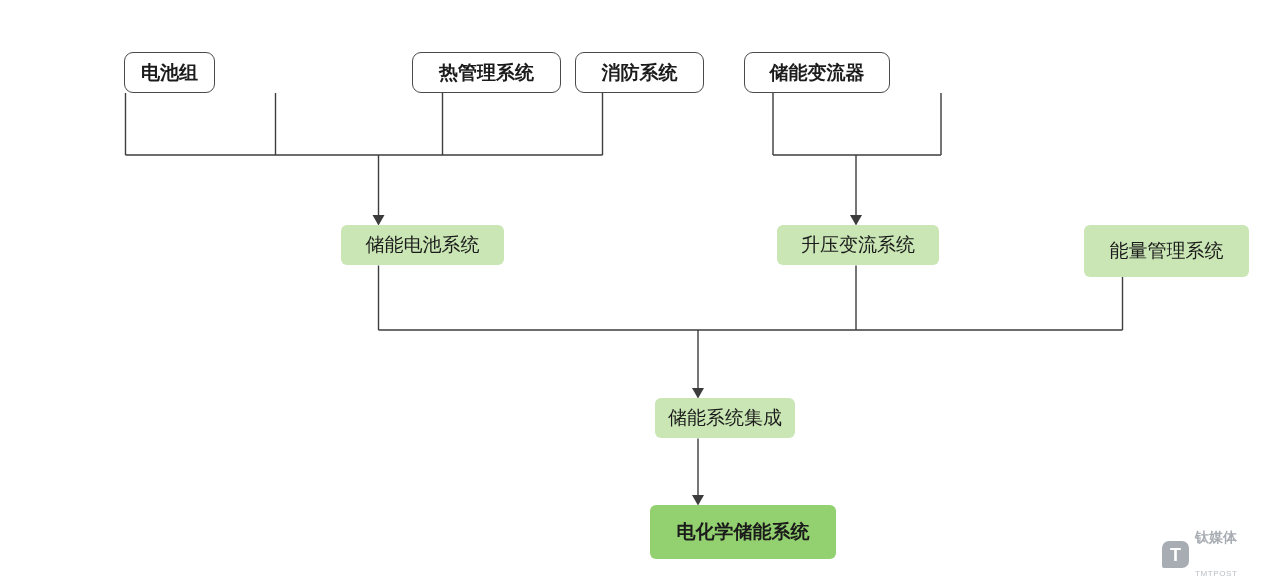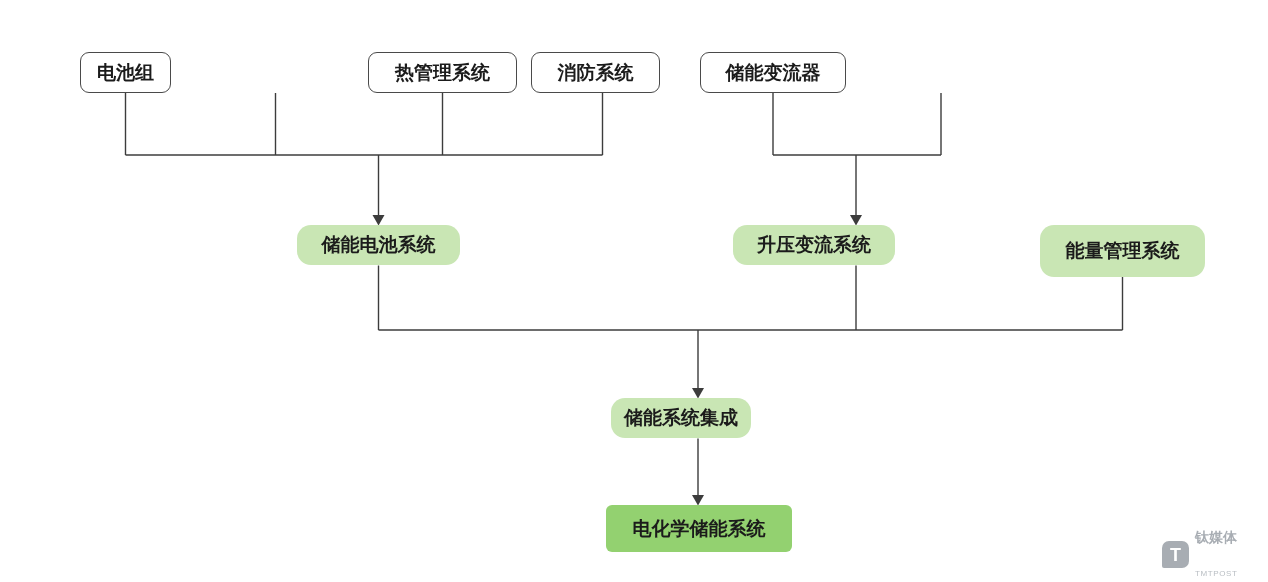--- a/index.html
+++ b/index.html
@@ -26,31 +26,32 @@
   .node {
     position: absolute;
     display: flex;
     align-items: center;
     justify-content: center;
     box-sizing: border-box;
     font-size: 19px;
     color: #1b1b1b;
     white-space: nowrap;
     z-index: 2;
+    margin-left: 44px;
   }
   .node.white {
     background: #ffffff;
     border: 1.5px solid var(--box-border, #4a4a4a);
     border-radius: 9px;
     font-weight: 600;
   }
   .node.green {
     background: var(--light-green, #c9e6b4);
-    border-radius: 14px;
-    font-weight: 700;
+    border-radius: 6px;
+    font-weight: 400;
   }
   .node.green-dark {
     background: var(--dark-green, #93d170);
     border-radius: 6px;
     font-weight: 700;
   }
   #watermark {
     position: absolute;
     left: 1162px;
     top: 530px;
@@ -146,21 +147,21 @@
     <span>升压变流系统</span>
   </div>
   <div class="node green" style="left:1040px;top:225px;width:165px;height:52px">
     <span>能量管理系统</span>
   </div>
 
   <div class="node green" style="left:611px;top:398px;width:140px;height:40px">
     <span>储能系统集成</span>
   </div>
 
-  <div class="node green-dark" style="left:606px;top:505px;width:186px;height:47px">
+  <div class="node green-dark" style="left:606px;top:505px;width:186px;height:54px">
     <span>电化学储能系统</span>
   </div>
 
   <div id="watermark">
     <div id="wm-logo">T</div>
     <div id="wm-text">
       <span id="wm-brand">钛媒体</span>
       <span id="wm-sub">TMTPOST</span>
     </div>
   </div>

